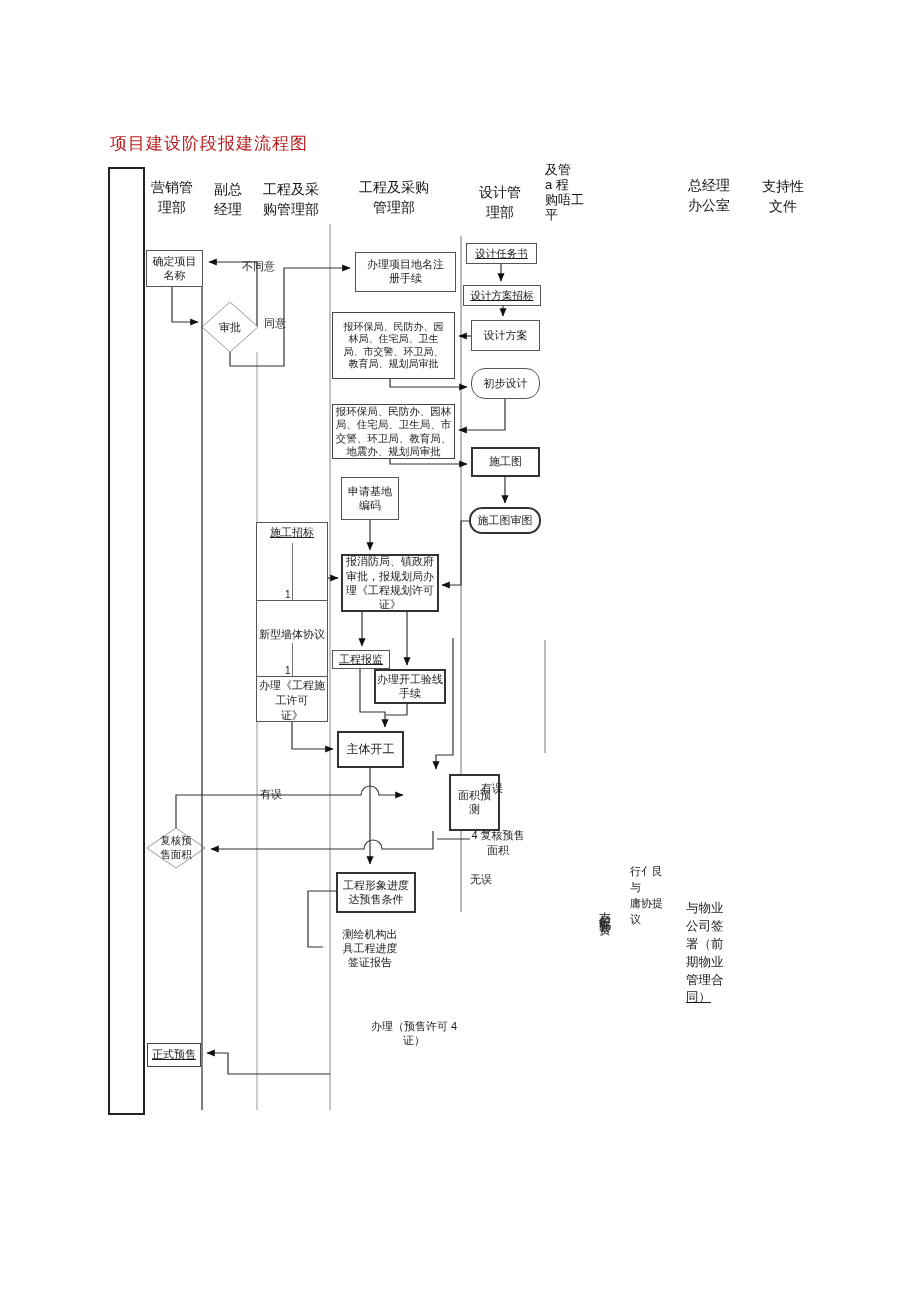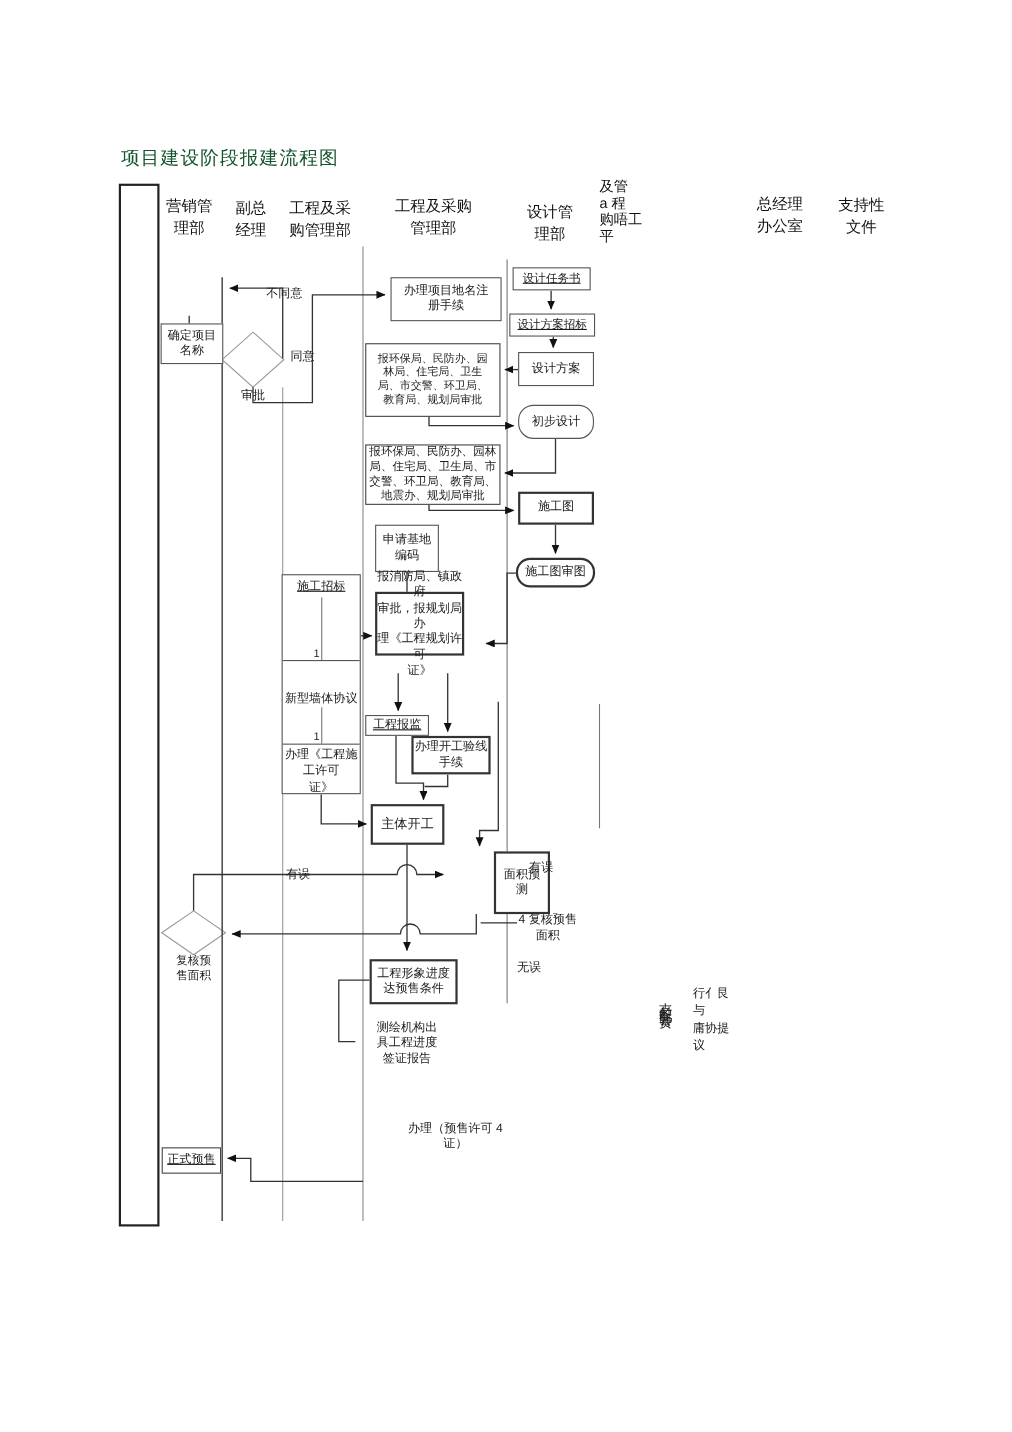--- a/index.html
+++ b/index.html
@@ -11,22 +11,22 @@
        align-items:center;justify-content:center;text-align:center;
        font-size:11px;line-height:1.25;white-space:pre-line;color:#1a1a1a;z-index:3;box-sizing:border-box;}
   .thick{border:2px solid #333;}
   .med{border:1.5px solid #444;}
   .noborder{border:none;background:transparent;}
   .lbl{position:absolute;font-size:11px;white-space:pre-line;color:#1a1a1a;z-index:3;}
   .hdr{position:absolute;font-size:14px;text-align:center;white-space:pre-line;
        color:#111;line-height:1.45;z-index:3;}
   .ul{text-decoration:underline;}
   .dtext{position:absolute;display:flex;align-items:center;justify-content:center;
-         text-align:left;white-space:pre-line;z-index:3;margin-top:32px;}
-  .title{position:absolute;left:110px;top:132px;font-size:17px;letter-spacing:1px;color:#14532d;z-index:3;}
+         text-align:left;white-space:pre-line;z-index:3;}
+  .title{position:absolute;left:110px;top:132px;font-size:17px;letter-spacing:1px;color:#b91c1c;z-index:3;}
   .lane-rect{position:absolute;left:108px;top:167px;width:33px;height:944px;
              border:2px solid #222;background:#fff;z-index:2;}
   .cellcol{position:absolute;left:256px;top:522px;width:72px;height:200px;
            border:1px solid #555;background:#fff;z-index:3;box-sizing:border-box;}
   .cell{position:relative;box-sizing:border-box;}
   .cell + .cell{border-top:1px solid #555;}
   .cell .clabel{display:block;text-align:center;font-size:11px;}
   .cell .divider{position:absolute;left:50%;width:1px;background:#777;}
   .cell .one{position:absolute;left:40%;bottom:0;font-size:10px;}
   .vertical{writing-mode:vertical-rl;letter-spacing:3px;}
@@ -100,21 +100,21 @@
 理部</div>
   <div class="hdr" style="left:545px;top:163px;width:52px;text-align:left;font-size:13px;line-height:1.15;">及管
 a 程
 购唔工
 平</div>
   <div class="hdr" style="left:682px;top:175px;width:54px;">总经理
 办公室</div>
   <div class="hdr" style="left:755px;top:176px;width:56px;">支持性
 文件</div>
 
-  <div class="box" style="left:146px;top:250px;width:57px;height:37px;margin-top:44px;">确定项目
+  <div class="box" style="left:146px;top:250px;width:57px;height:37px;">确定项目
 名称</div>
 
   <div class="dtext" style="left:206px;top:315px;width:48px;height:24px;font-size:11px;">审批</div>
 
   <div class="box" style="left:355px;top:252px;width:101px;height:40px;">办理项目地名注
 册手续</div>
 
   <div class="box med" style="left:332px;top:312px;width:123px;height:67px;font-size:10px;">报环保局、民防办、园
 林局、住宅局、卫生
 局、市交警、环卫局、
@@ -129,21 +129,21 @@
 局、住宅局、卫生局、市
 交警、环卫局、教育局、
 地震办、规划局审批</div>
 
   <div class="box thick" style="left:471px;top:447px;width:69px;height:30px;">施工图</div>
   <div class="box thick" style="left:469px;top:507px;width:72px;height:27px;border-radius:13px;">施工图审图</div>
 
   <div class="box" style="left:341px;top:477px;width:58px;height:43px;">申请基地
 编码</div>
 
-  <div class="box thick" style="left:341px;top:538px;width:81px;height:58px;line-height:1.3;">报消防局、镇政府
+  <div class="box thick" style="left:341px;top:554px;width:98px;height:58px;line-height:1.3;">报消防局、镇政府
 审批，报规划局办
 理《工程规划许可
 证》</div>
 
   <div class="cellcol">
     <div class="cell" style="height:75px;">
       <span class="clabel ul" style="margin-top:2px;">施工招标</span>
       <span class="divider" style="top:18px;bottom:0;"></span>
       <span class="one">1</span>
     </div>
@@ -173,24 +173,29 @@
   <div class="box noborder" style="left:320px;top:926px;width:100px;height:46px;">测绘机构出
 具工程进度
 签证报告</div>
 
   <div class="box noborder" style="left:362px;top:1014px;width:104px;height:40px;">办理（预售许可 4
 证）</div>
 
   <div class="box med ul" style="left:147px;top:1043px;width:54px;height:24px;">正式预售</div>
 
   <div class="lbl vertical" style="left:596px;top:902px;height:84px;font-size:12px;">支付配套费</div>
-  <div class="lbl" style="left:630px;top:896px;width:44px;line-height:1.45;font-family:Liberation Serif, serif;">行亻艮
+  <div class="lbl" style="left:630px;top:864px;width:44px;line-height:1.45;font-family:Liberation Serif, serif;">行亻艮
 与
 庸协提
 议</div>
+  <div class="lbl" style="left:686px;top:900px;width:58px;font-size:12.5px;line-height:1.43;"><span style="white-space:pre-line;">与物业
+公司签
+署（前
+期物业
+管理合</span><br><span class="ul">同）</span></div>
 
   <div class="lbl" style="left:242px;top:259px;">不同意</div>
   <div class="lbl" style="left:264px;top:316px;">同意</div>
   <div class="lbl" style="left:260px;top:787px;">有误</div>
   <div class="lbl" style="left:481px;top:781px;">有误</div>
   <div class="lbl" style="left:466px;top:828px;width:64px;text-align:center;">4 复核预售
 面积</div>
   <div class="lbl" style="left:470px;top:872px;">无误</div>
 
 </div>

